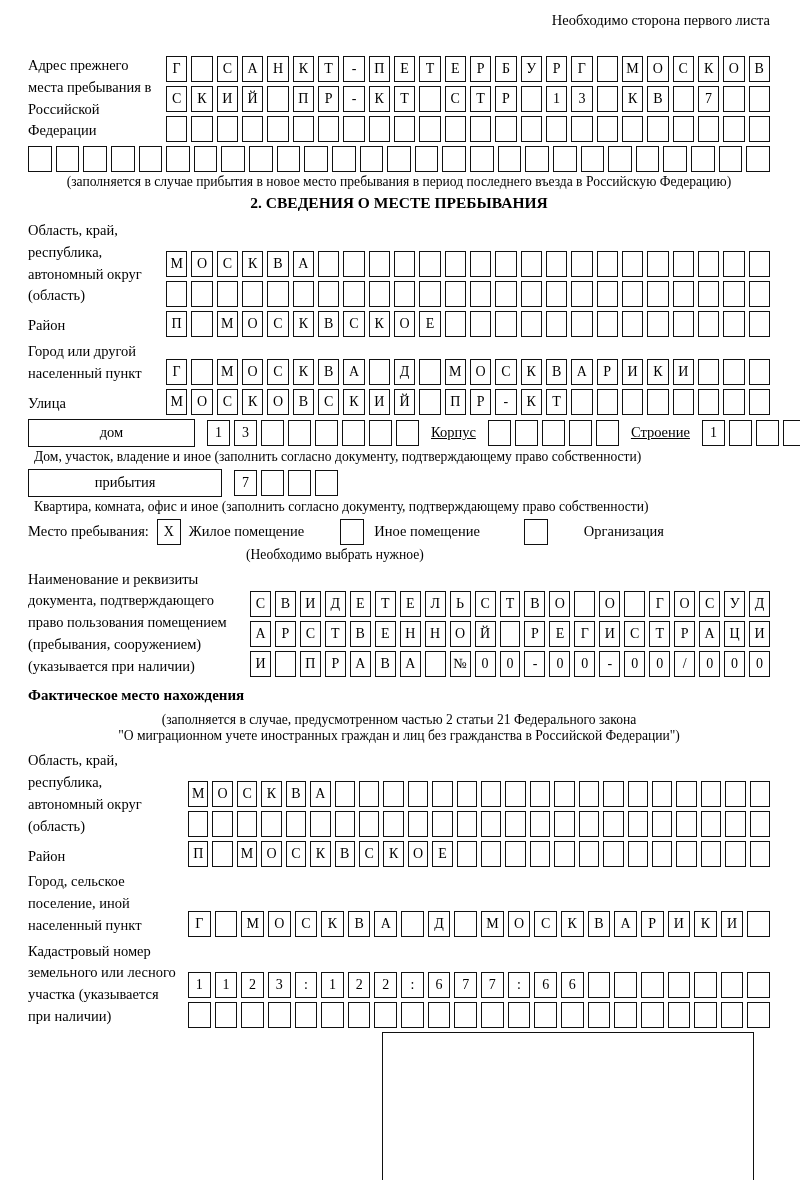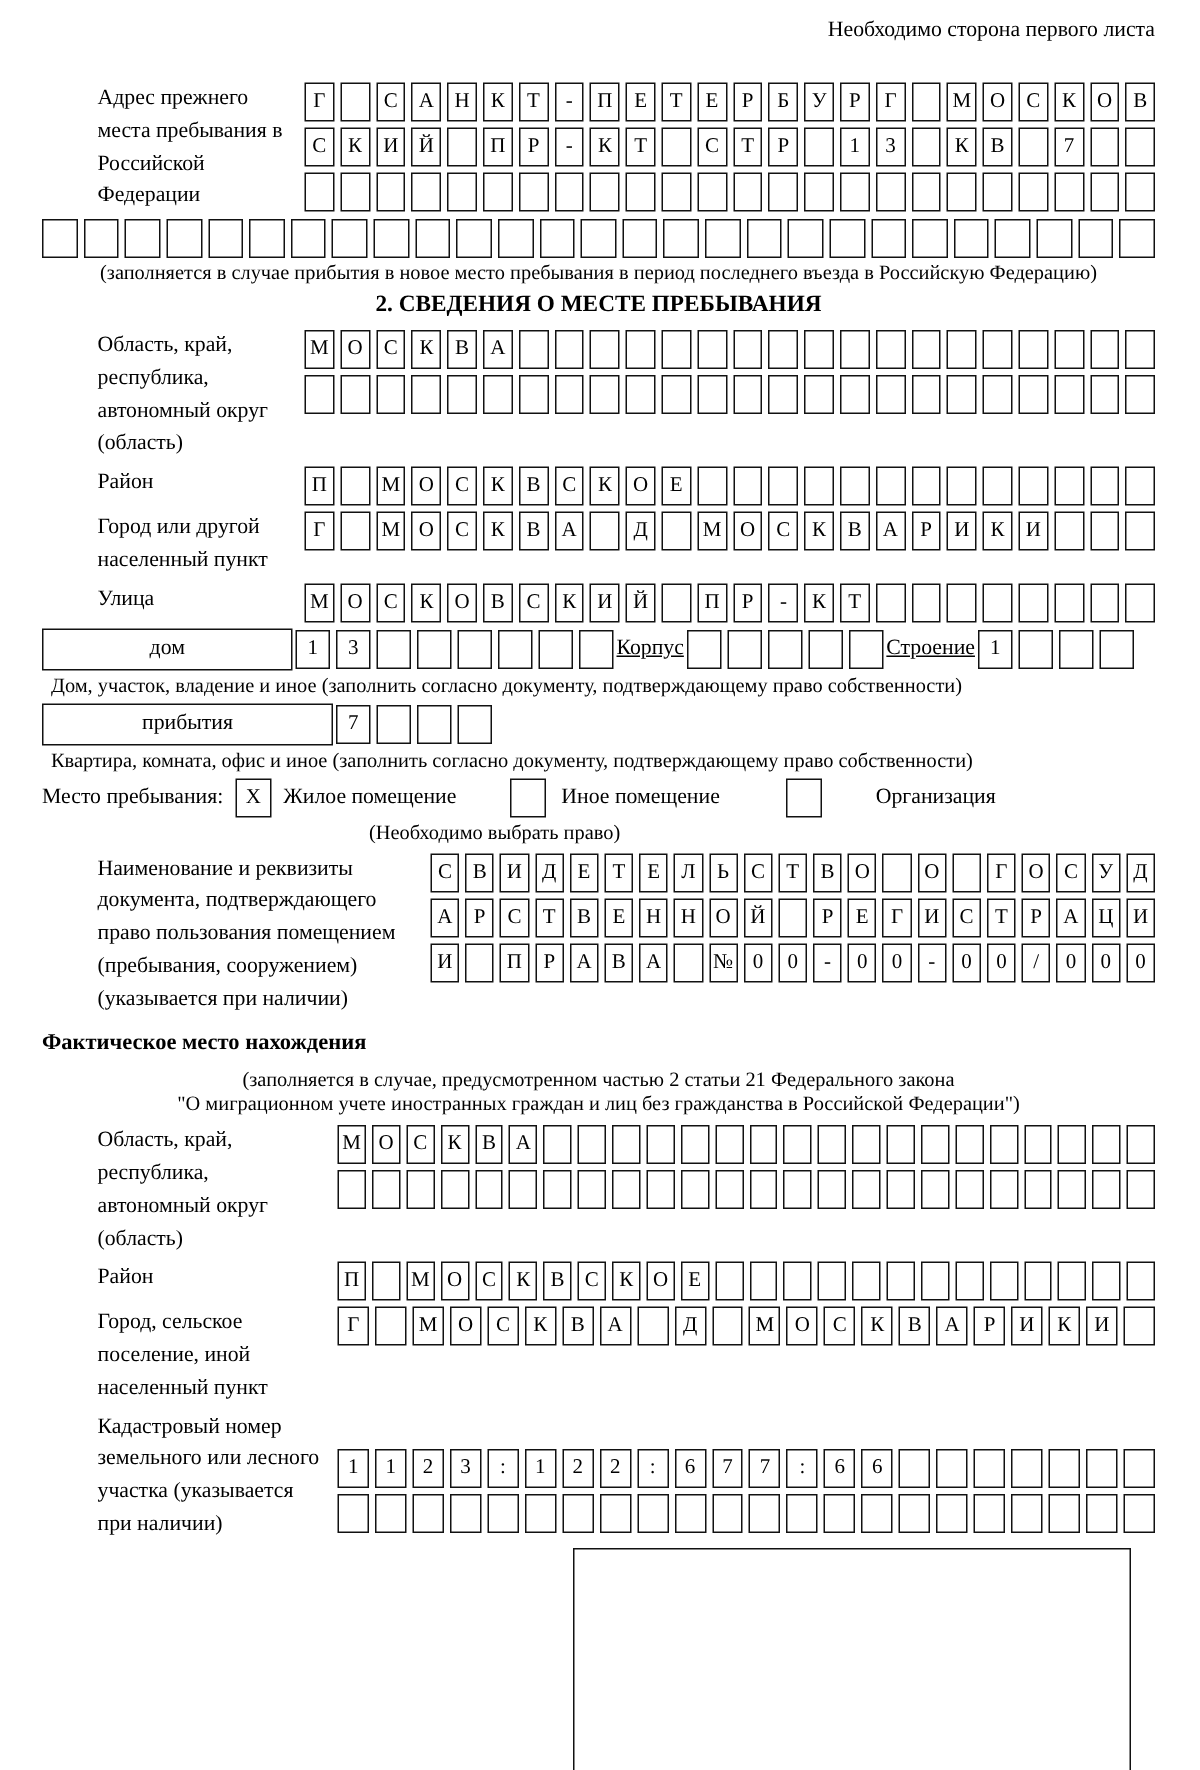--- a/index.html
+++ b/index.html
@@ -6,41 +6,41 @@
   html, body { background: #ffffff; }
   body {
     width: 800px; height: 1180px; overflow: hidden;
     font-family: "Liberation Serif", "DejaVu Serif", serif;
     color: #000;
   }
   .page { padding: 12px 30px 0 28px; }
 
   .header-note { text-align: right; font-size: 14.5px; margin-bottom: 26px; }
 
-  .row-block { display: flex; align-items: flex-start; margin-bottom: 4px; margin-left: 37px; }
+  .row-block { display: flex; align-items: flex-end; margin-bottom: 4px; }
   .lbl { font-size: 14.5px; line-height: 1.5; padding-right: 8px; }
   .w138 { flex: 0 0 138px; }
   .w155 { flex: 0 0 160px; }
   .w218 { flex: 0 0 222px; }
   .rows { flex: 1; display: flex; flex-direction: column; gap: 4px; min-width: 0; }
 
   .boxrow { display: flex; gap: 4px; }
   .cell {
     flex: 1 1 0; height: 26px; border: 1.6px solid #111;
     display: flex; align-items: center; justify-content: center;
     font-size: 14px; line-height: 1; min-width: 0;
   }
   .boxrow.full { margin-bottom: 2px; }
   .boxrow.inline { flex: 0 0 auto; }
   .boxrow.inline .cell { flex: 0 0 23px; }
 
   .note { font-size: 13.6px; text-align: center; margin-bottom: 4px; }
   .sec-title { font-size: 15.5px; font-weight: bold; text-align: center; margin: 4px 0 8px 0; }
 
-  .house-row { display: flex; align-items: center; gap: 2px; margin: 2px 0 2px 0; }
+  .house-row { display: flex; align-items: center; gap: 12px; margin: 2px 0 2px 0; }
   .wide-box {
     height: 28px; border: 1.6px solid #111; display: flex;
     align-items: center; justify-content: center; font-size: 14.5px;
   }
   .house-box { flex: 0 0 167px; }
   .apt-box { flex: 0 0 194px; }
   .inline-lbl { font-size: 14.5px; white-space: nowrap; text-decoration: underline; }
   .caption { font-size: 13.6px; margin: 2px 0 4px 6px; }
 
   .stay-row { display: flex; align-items: center; margin: 4px 0 0 0; font-size: 14.5px; }
@@ -379,21 +379,21 @@
 
   <div class="stay-row">
     <span style="margin-right:8px;">Место пребывания:</span>
     <div class="checkbox">X</div>
     <span style="margin:0 36px 0 8px;">Жилое помещение</span>
     <div class="checkbox"></div>
     <span style="margin:0 44px 0 10px;">Иное помещение</span>
     <div class="checkbox"></div>
     <span style="margin-left:36px;">Организация</span>
   </div>
-  <div class="stay-note">(Необходимо выбрать право)</div>
+  <div class="stay-note">(Необходимо выбрать нужное)</div>
 
   <div class="row-block">
     <div class="lbl w218">Наименование и реквизиты документа, подтверждающего право пользования помещением (пребывания, сооружением) (указывается при наличии)</div>
     <div class="rows">
       <div class="boxrow">
           <div class="cell">С</div>
           <div class="cell">В</div>
           <div class="cell">И</div>
           <div class="cell">Д</div>
           <div class="cell">Е</div>

